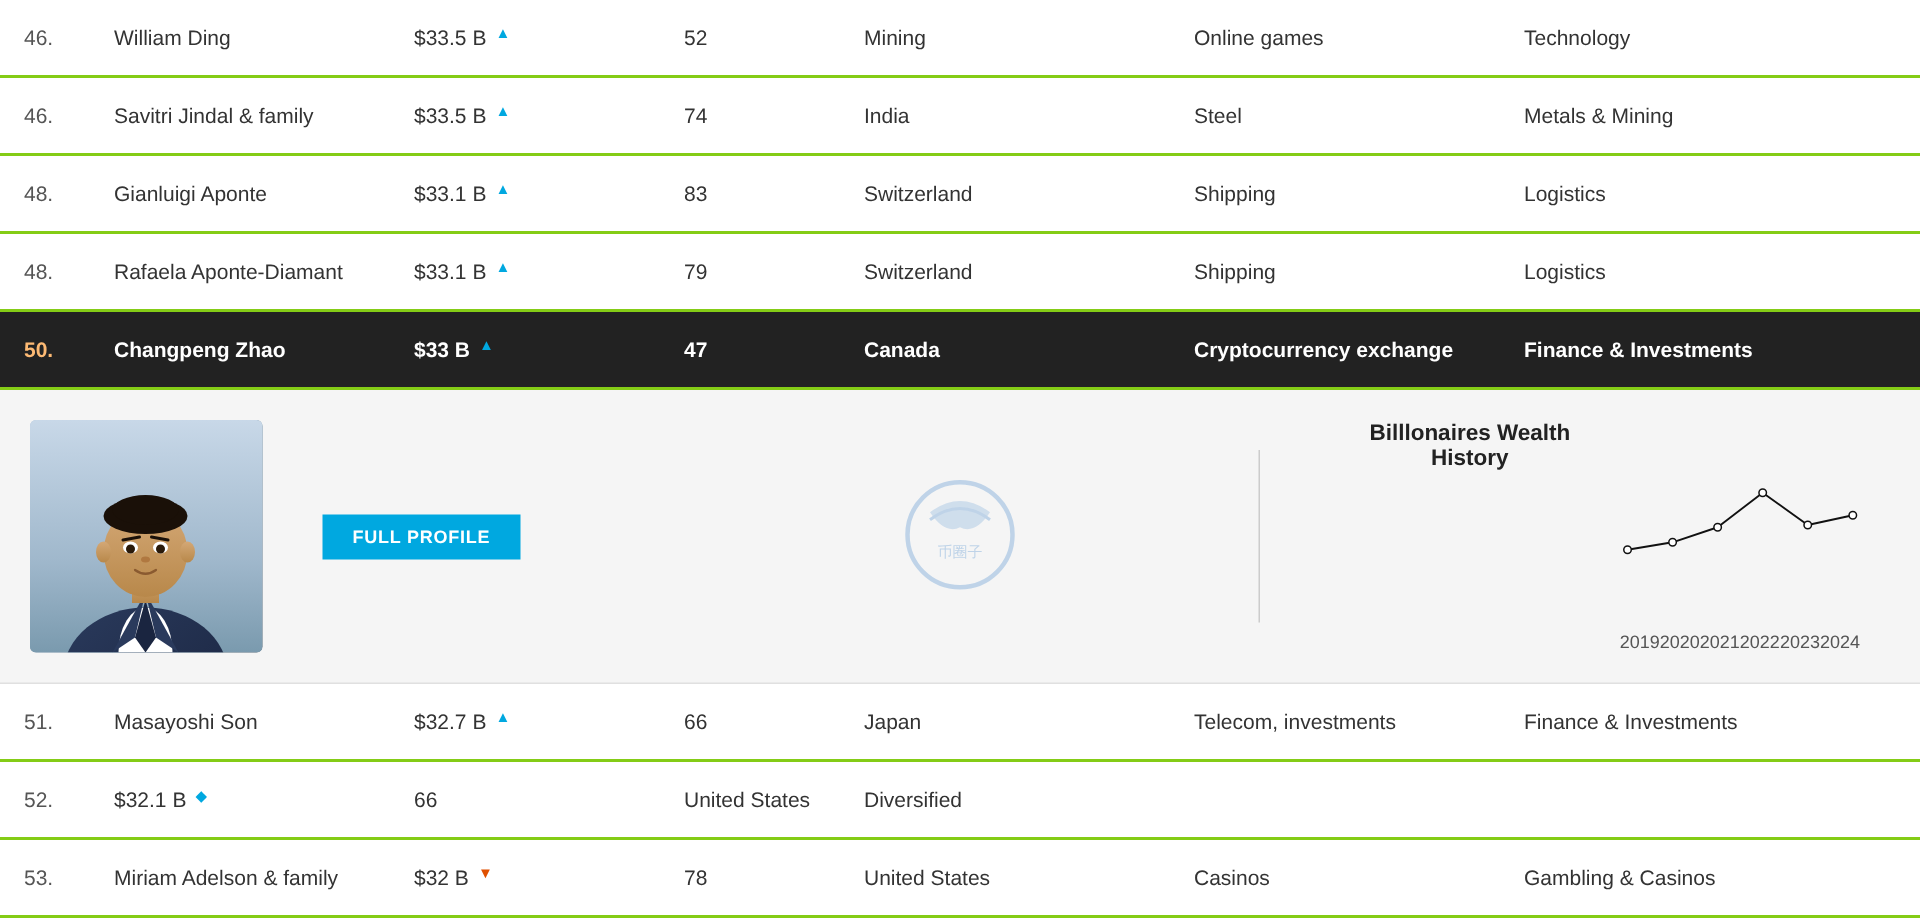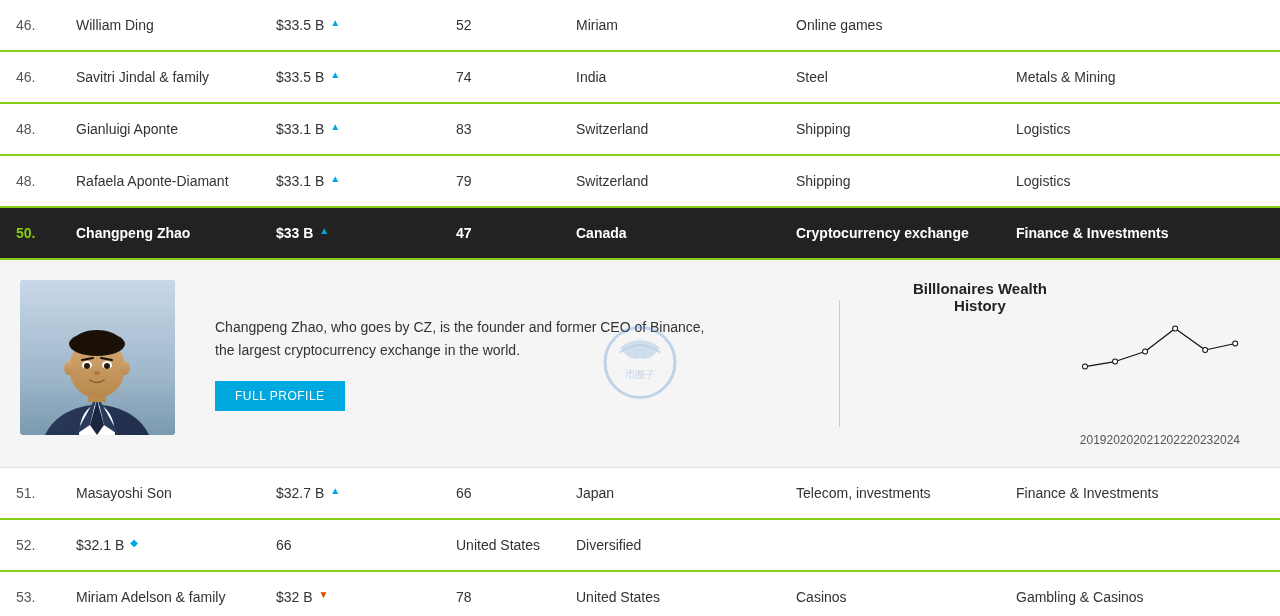--- a/index.html
+++ b/index.html
@@ -34,21 +34,21 @@
     .table-row .cell {
       padding: 14px 8px;
       font-size: 14px;
     }
 
     .rank-cell {
       color: #555;
     }
 
     .table-row.highlighted .rank-cell {
-      color: #84cc16;
+      color: #fdba74;
     }
 
     .wealth-cell {
       display: flex;
       gap: 6px;
     }
 
     .arrow-up {
       color: #00a8e0;
       font-size: 10px;
@@ -105,21 +105,21 @@
       line-height: 1.6;
       margin-bottom: 20px;
       max-width: 500px;
     }
 
     .full-profile-btn {
       display: inline-block;
       background: #00a8e0;
       color: #fff;
       font-size: 12px;
-      font-weight: normal;
+      font-weight: bold;
       padding: 8px 20px;
       border: none;
       cursor: pointer;
       letter-spacing: 0.5px;
       width: fit-content;
     }
 
     .divider-line {
       width: 1px;
       background: #ccc;
@@ -150,21 +150,21 @@
       width: 100%;
       height: 120px;
     }
 
     .chart-labels {
       display: flex;
       justify-content: flex-end;
       padding: 0 10px;
       font-size: 12px;
       color: #555;
-      margin-top: 20px;
+      margin-top: 8px;
     }
 
     
     .watermark {
       position: absolute;
       top: 50%;
       left: 50%;
       transform: translate(-50%, -50%);
       opacity: 0.3;
       pointer-events: none;
@@ -182,22 +182,23 @@
 
   <div id="top-rows">
     <div class="table-row ">
       <div class="cell rank-cell">46.</div>
       <div class="cell name-cell">William Ding</div>
       <div class="cell wealth-cell">
         <span>$33.5 B</span>
         <span class="arrow-up">▲</span>
       </div>
       <div class="cell age-cell">52</div>
-      <div class="cell country-cell">Miriam</div>
+      <div class="cell country-cell">Mining</div>
       <div class="cell source-cell">Online games</div>
+      <div class="cell industry-cell">Technology</div>
     </div>
 
     <div class="table-row ">
       <div class="cell rank-cell">46.</div>
       <div class="cell name-cell">Savitri Jindal &amp; family</div>
       <div class="cell wealth-cell">
         <span>$33.5 B</span>
         <span class="arrow-up">▲</span>
       </div>
       <div class="cell age-cell">74</div>
@@ -297,21 +298,20 @@
             <ellipse cx="77" cy="93" rx="3" ry="2" fill="#b07840"></ellipse>
 
             <path d="M70,100 Q77,105 84,100" stroke="#8a5a30" stroke-width="1.5" fill="none" stroke-linecap="round"></path>
 
             <ellipse cx="49" cy="88" rx="5" ry="7" fill="url(#skinGrad)"></ellipse>
             <ellipse cx="105" cy="88" rx="5" ry="7" fill="url(#skinGrad)"></ellipse>
           </svg>
         </div>
 
         <div class="person-bio">
-          <p class="bio-text">Changpeng Zhao, who goes by CZ, is the founder and former CEO of Binance, the largest cryptocurrency exchange in the world.</p>
           <button class="full-profile-btn">FULL PROFILE</button>
         </div>
 
         <div class="divider-line"></div>
       </div>
 
       <div class="expanded-right">
         <div class="chart-title">Billlonaires Wealth History</div>
         <div class="chart-area">
           

